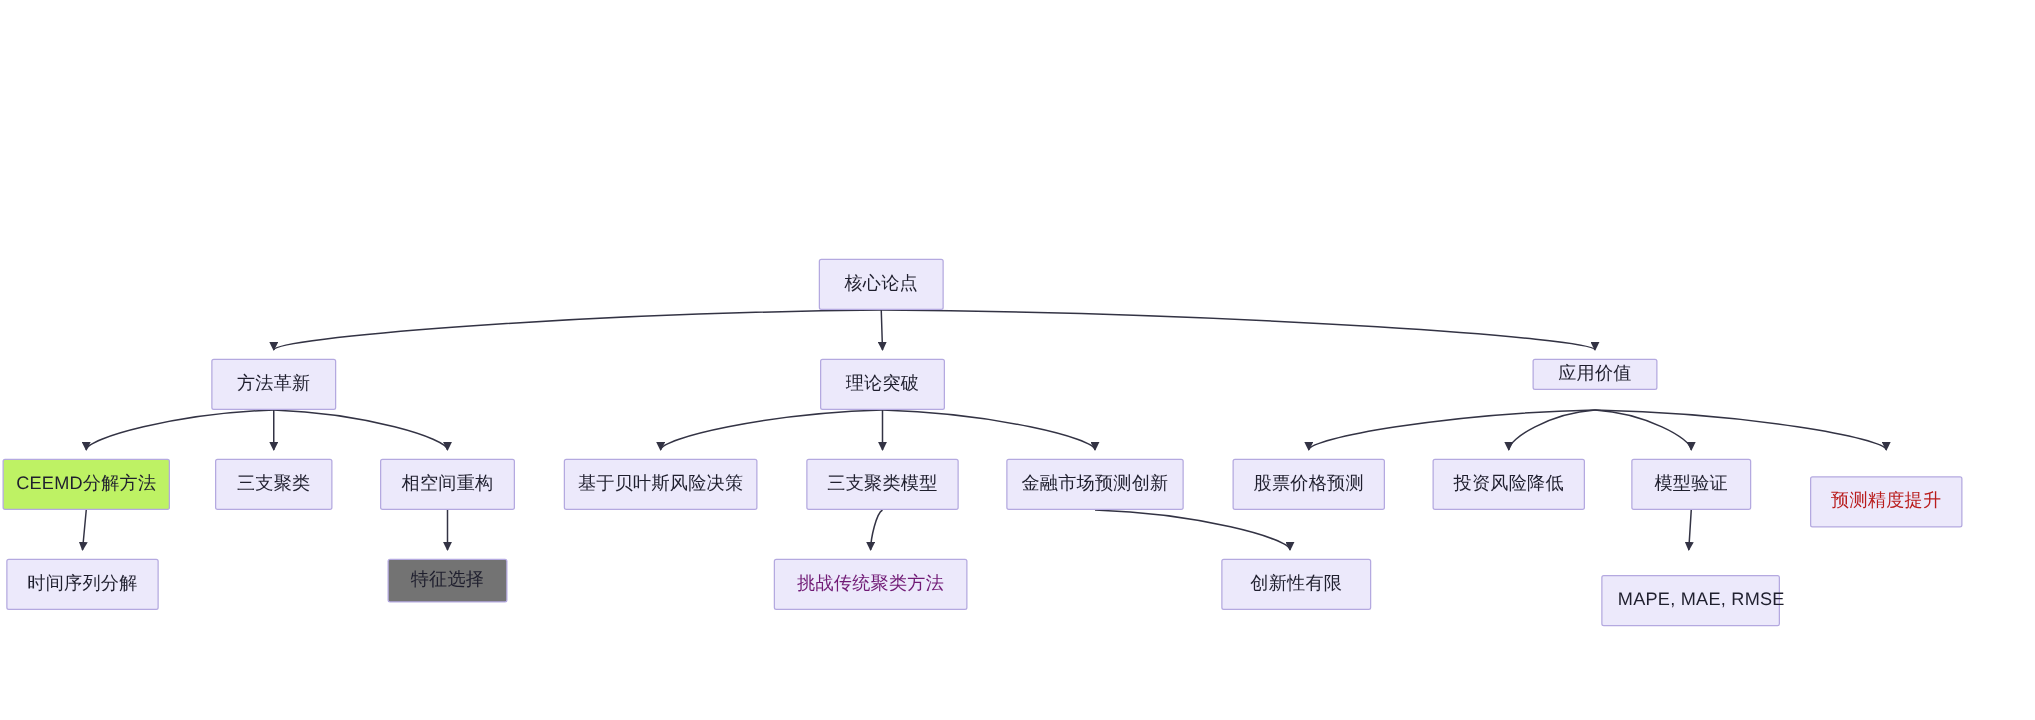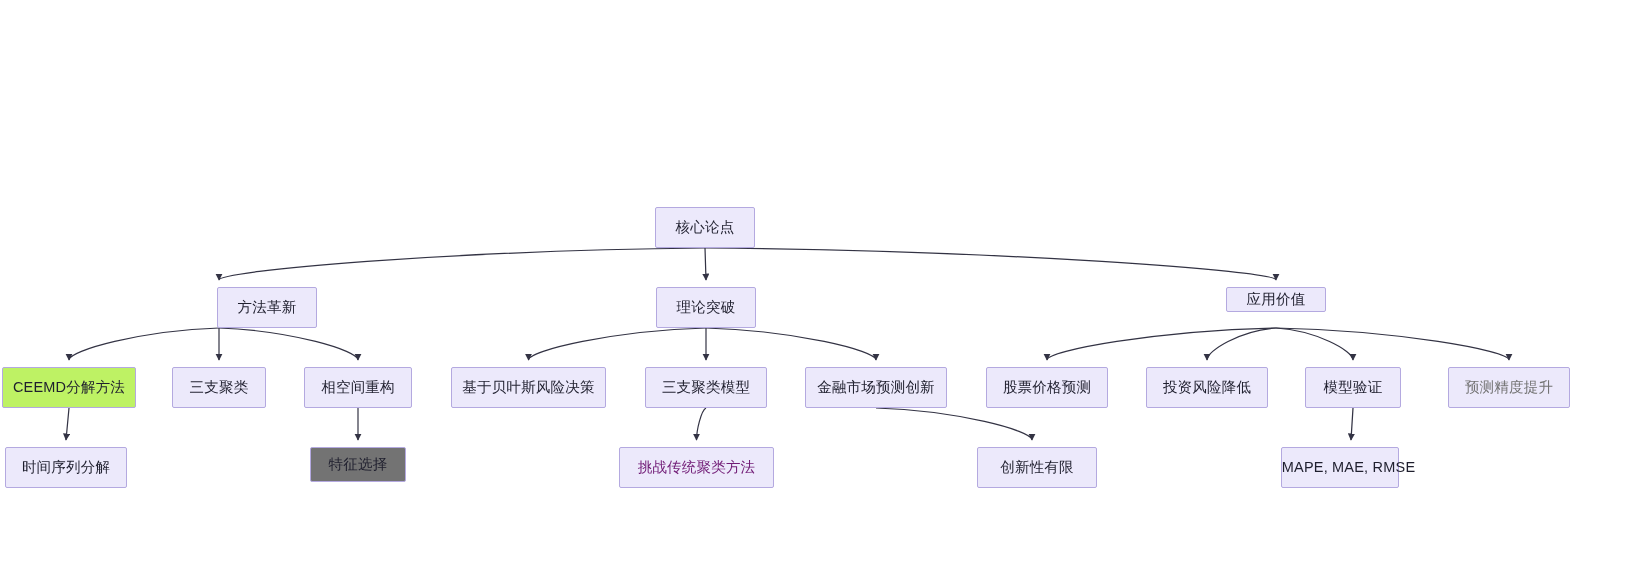--- a/index.html
+++ b/index.html
@@ -73,21 +73,21 @@
         <path d="M 358 408 L 358 440" fill="none" stroke="#333344" stroke-width="1.2" marker-end="url(#arrow)"></path>
         <path d="M 706 408 C 701.06 410.56, 696.5 430.64, 696.5 440" fill="none" stroke="#333344" stroke-width="1.2" marker-end="url(#arrow)"></path>
         <path d="M 876 408 C 957.12 410.56, 1032 430.64, 1032 440" fill="none" stroke="#333344" stroke-width="1.2" marker-end="url(#arrow)"></path>
         <path d="M 1353 408 L 1351 440" fill="none" stroke="#333344" stroke-width="1.2" marker-end="url(#arrow)"></path>
       </g>
   </svg>
   <div id="node-layer">
       <div class="node" style="left: 655px; top: 207px; width: 100px; height: 41px; background: rgb(236, 233, 251); border-color: rgb(180, 169, 224); color: rgb(31, 31, 46);">
         <span class="node-label">核心论点</span>
       </div>
-      <div class="node" style="left: 169px; top: 287px; width: 100px; height: 41px; background: rgb(236, 233, 251); border-color: rgb(180, 169, 224); color: rgb(31, 31, 46); margin-left: 48px;">
+      <div class="node" style="left: 169px; top: 287px; width: 100px; height: 41px; background: rgb(236, 233, 251); border-color: rgb(180, 169, 224); color: rgb(31, 31, 46);">
         <span class="node-label">方法革新</span>
       </div>
       <div class="node" style="left: 656px; top: 287px; width: 100px; height: 41px; background: rgb(236, 233, 251); border-color: rgb(180, 169, 224); color: rgb(31, 31, 46);">
         <span class="node-label">理论突破</span>
       </div>
       <div class="node" style="left: 1226px; top: 287px; width: 100px; height: 25px; background: rgb(236, 233, 251); border-color: rgb(180, 169, 224); color: rgb(31, 31, 46);">
         <span class="node-label">应用价值</span>
       </div>
       <div class="node" style="left: 2px; top: 367px; width: 134px; height: 41px; background: #bef264; border-color: rgb(180, 169, 224); color: rgb(31, 31, 46);">
         <span class="node-label">CEEMD分解方法</span>
@@ -109,32 +109,32 @@
       </div>
       <div class="node" style="left: 986px; top: 367px; width: 122px; height: 41px; background: rgb(236, 233, 251); border-color: rgb(180, 169, 224); color: rgb(31, 31, 46);">
         <span class="node-label">股票价格预测</span>
       </div>
       <div class="node" style="left: 1146px; top: 367px; width: 122px; height: 41px; background: rgb(236, 233, 251); border-color: rgb(180, 169, 224); color: rgb(31, 31, 46);">
         <span class="node-label">投资风险降低</span>
       </div>
       <div class="node" style="left: 1305px; top: 367px; width: 96px; height: 41px; background: rgb(236, 233, 251); border-color: rgb(180, 169, 224); color: rgb(31, 31, 46);">
         <span class="node-label">模型验证</span>
       </div>
-      <div class="node" style="left: 1448px; top: 367px; width: 122px; height: 41px; background: rgb(236, 233, 251); border-color: rgb(180, 169, 224); color: #737373;">
+      <div class="node" style="left: 1448px; top: 381px; width: 122px; height: 41px; background: rgb(236, 233, 251); border-color: rgb(180, 169, 224); color: #b91c1c;">
         <span class="node-label">预测精度提升</span>
       </div>
       <div class="node" style="left: 5px; top: 447px; width: 122px; height: 41px; background: rgb(236, 233, 251); border-color: rgb(180, 169, 224); color: rgb(31, 31, 46);">
         <span class="node-label">时间序列分解</span>
       </div>
       <div class="node" style="left: 310px; top: 447px; width: 96px; height: 35px; background: #737373; border-color: rgb(180, 169, 224); color: rgb(31, 31, 46);">
         <span class="node-label">特征选择</span>
       </div>
       <div class="node" style="left: 619px; top: 447px; width: 155px; height: 41px; background: rgb(236, 233, 251); border-color: rgb(180, 169, 224); color: #701a75;">
         <span class="node-label">挑战传统聚类方法</span>
       </div>
       <div class="node" style="left: 977px; top: 447px; width: 120px; height: 41px; background: rgb(236, 233, 251); border-color: rgb(180, 169, 224); color: rgb(31, 31, 46);">
         <span class="node-label">创新性有限</span>
       </div>
-      <div class="node" style="left: 1281px; top: 447px; width: 118px; height: 41px; background: rgb(236, 233, 251); border-color: rgb(180, 169, 224); color: rgb(31, 31, 46); padding-left: 17px;">
+      <div class="node" style="left: 1281px; top: 460px; width: 143px; height: 41px; background: rgb(236, 233, 251); border-color: rgb(180, 169, 224); color: rgb(31, 31, 46); padding-left: 17px;">
         <span class="node-label">MAPE, MAE, RMSE</span>
       </div>
     </div>
 </div>
 
 </body></html>

